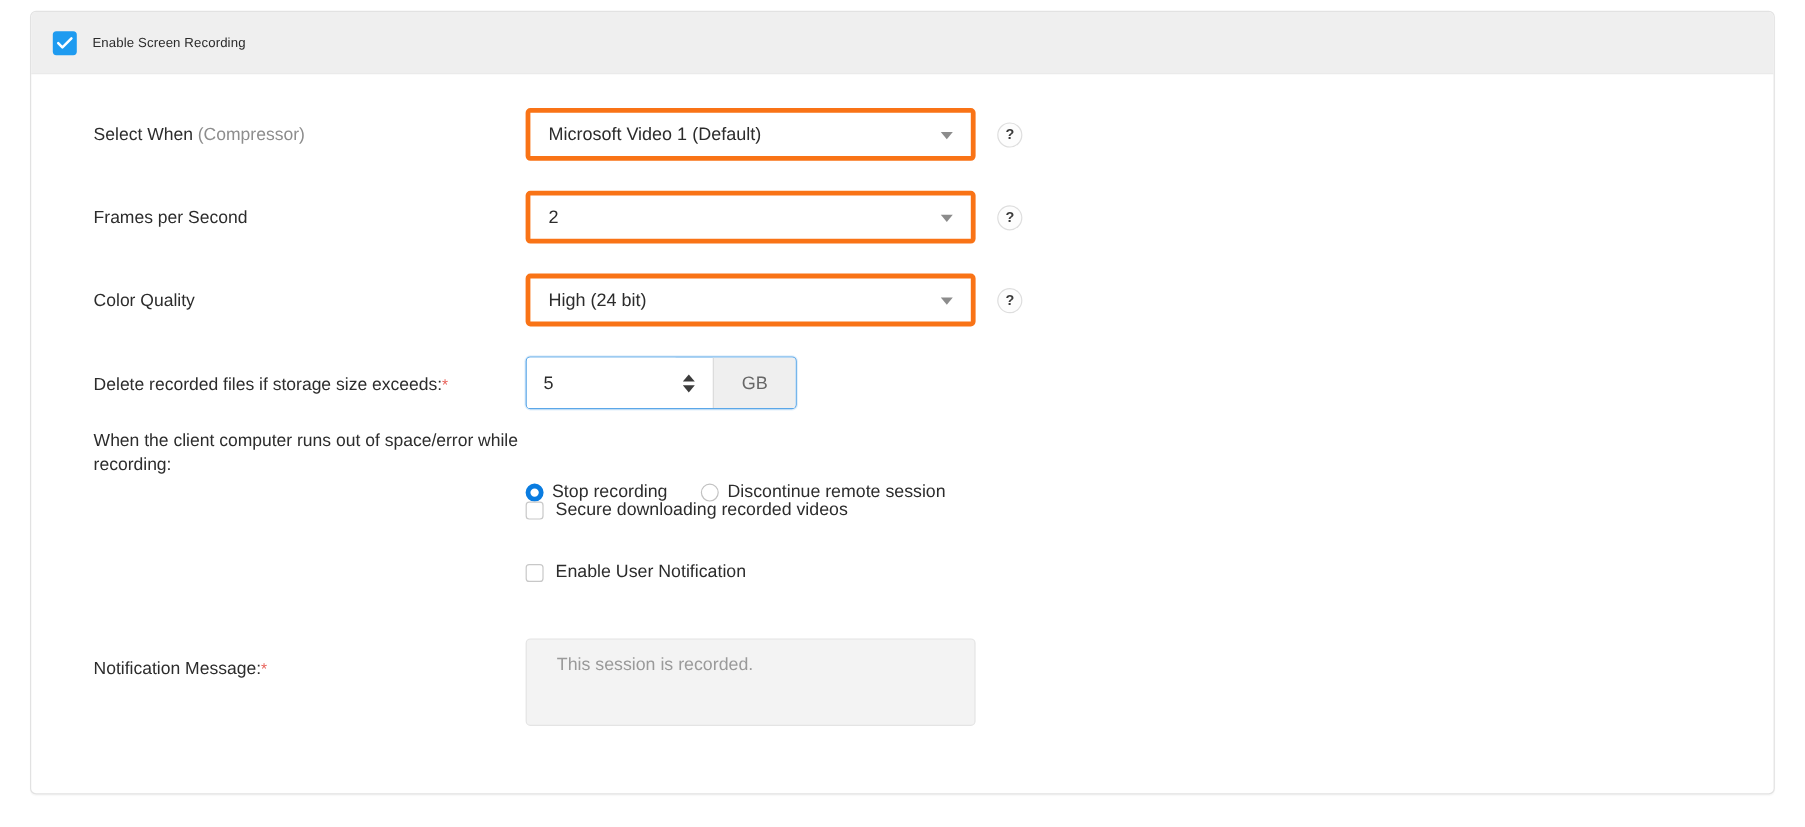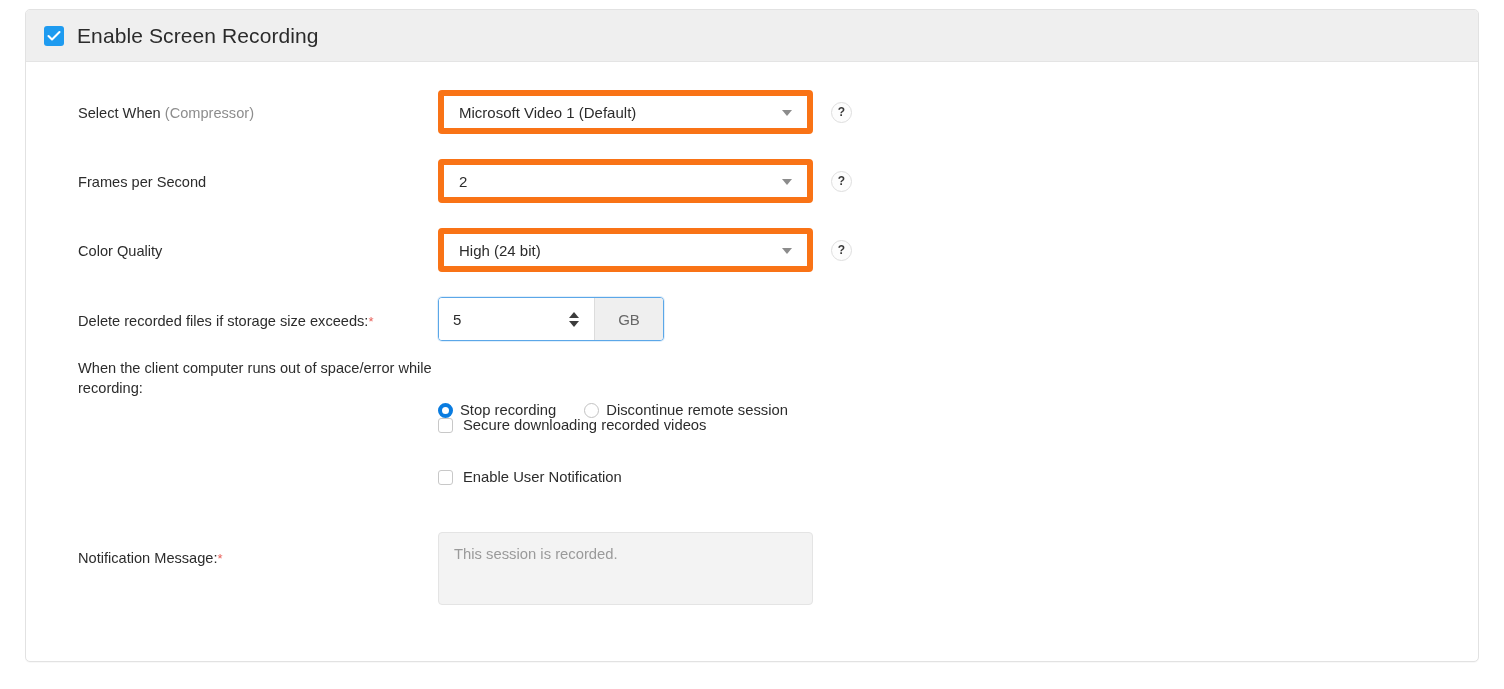--- a/index.html
+++ b/index.html
@@ -44,21 +44,21 @@
     height: 20px;
     border-radius: 3px;
     background: #1e9bf0;
     position: relative;
     flex: 0 0 auto;
     cursor: pointer;
   }
   .hdr-check svg { position: absolute; left: 3px; top: 4px; }
   .hdr-title {
     margin-left: 13px;
-    font-size: 21px;
+    font-size: 11px;
     color: #2b2b2b;
     letter-spacing: .1px;
   }
 
   
   .panel-body {
     position: relative;
     padding-top: 28px;
   }
 
@@ -83,21 +83,21 @@
     flex: 1 1 auto;
     display: flex;
     align-items: center;
   }
 
   
   .select {
     position: relative;
     width: 375px;
     height: 44px;
-    border: 6px solid #f97316;
+    border: 4px solid #f97316;
     border-radius: 4px;
     background: #fff;
     display: flex;
     align-items: center;
     padding: 0 34px 0 15px;
     box-sizing: border-box;
     font-size: 15px;
     color: #2c2c2c;
     cursor: pointer;
   }
@@ -227,21 +227,21 @@
   }
 
   
   .ta {
     width: 375px;
     height: 73px;
     border: 1px solid #e4e4e4;
     border-radius: 4px;
     background: #f3f3f3;
     box-sizing: border-box;
-    padding: 13px 15px;
+    padding: 13px 25px;
     font-family: "Liberation Sans", sans-serif;
     font-size: 14.8px;
     color: #404040;
     resize: none;
     outline: none;
   }
   .ta::placeholder { color: #9a9a9a; }
 </style>
 </head>
 <body>

